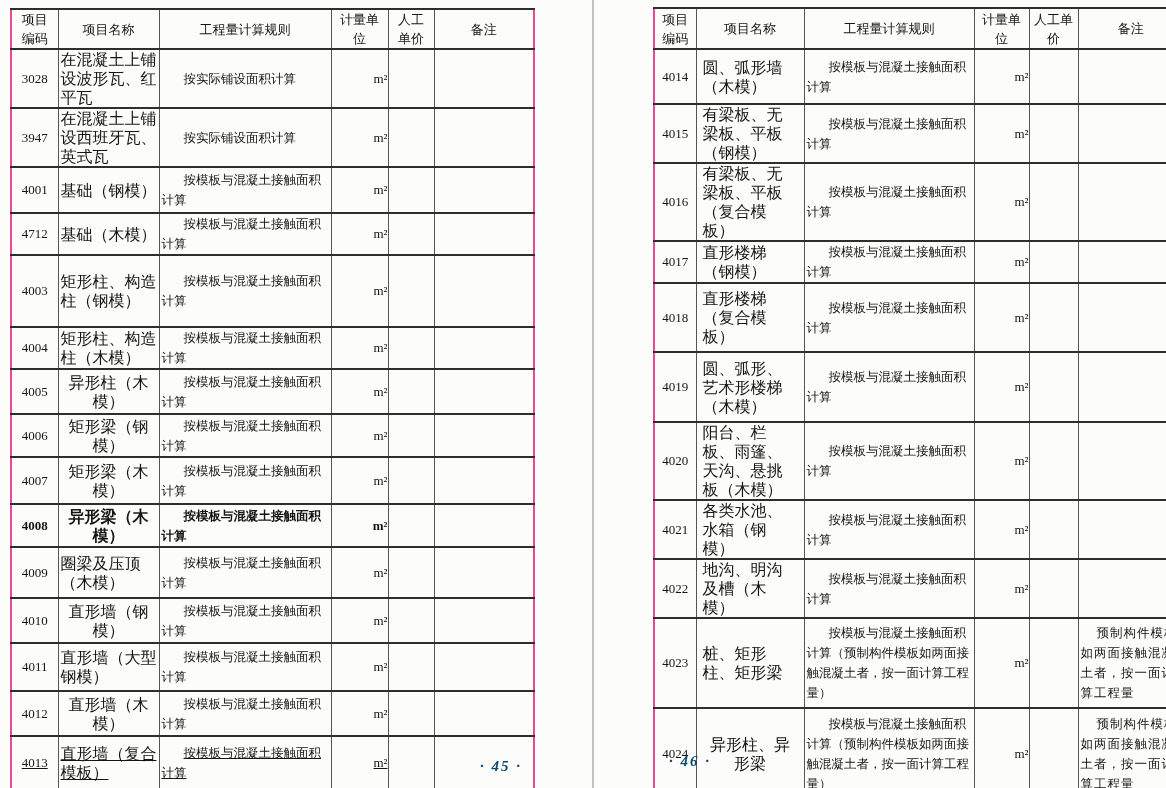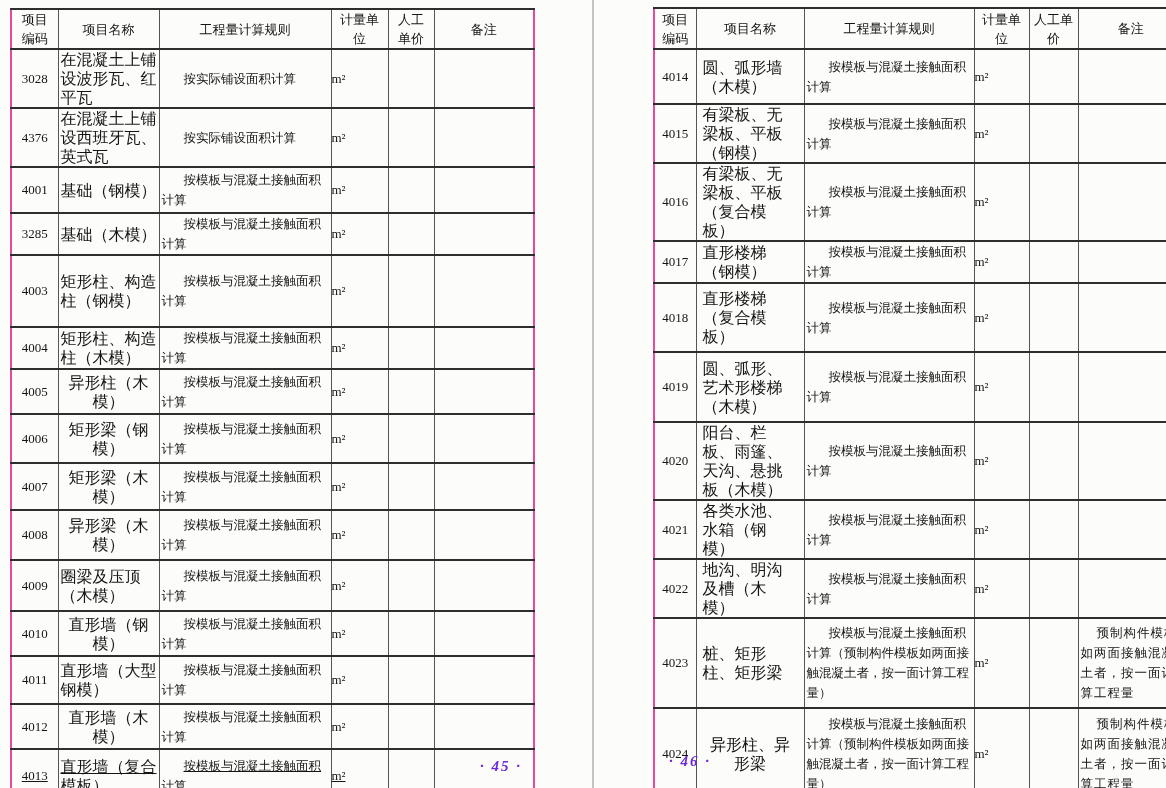--- a/index.html
+++ b/index.html
@@ -58,40 +58,40 @@
   td.c-name.long { text-align: left; }
   td.c-rule {
     font-size: 12.5px;
     line-height: 20px;
     text-align: left;
     text-indent: 22px;
     padding: 0 2px;
   }
   td.c-unit {
     font-size: 13px;
-    text-align: left;
+    text-align: right;
     padding: 0;
   }
   td.c-labor { padding: 0; }
   td.c-remark {
     font-size: 12.5px;
     line-height: 20px;
     letter-spacing: 1px;
     text-align: left;
     text-indent: 16px;
     padding: 0 3px 0 2px;
   }
   .page-num {
     position: absolute;
     font-size: 15px;
     font-style: italic;
     font-weight: bold;
     letter-spacing: 2px;
     font-family: "Liberation Serif", serif;
-    color: #6d28d9;
+    color: #0c4a6e;
   }
   #pagenum-left  { left: 480px; top: 758px; }
   #pagenum-right { left: 653px; top: 753px; margin-left: 16px; }
 </style>
 </head>
 <body>
 
 <div class="gutter"></div>
 
 <table class="grid" id="table-left">
@@ -116,37 +116,37 @@
   <tbody>
       <tr style="height: 32px; margin-left: 12px;">
         <td class="c-code">3028</td>
         <td class="c-name long">在混凝土上铺设波形瓦、红平瓦</td>
         <td class="c-rule">按实际铺设面积计算</td>
         <td class="c-unit">m²</td>
         <td class="c-labor"></td>
         <td class="c-remark"></td>
       </tr>
       <tr style="height: 45px;">
-        <td class="c-code">4376</td>
+        <td class="c-code">3947</td>
         <td class="c-name long">在混凝土上铺设西班牙瓦、英式瓦</td>
         <td class="c-rule">按实际铺设面积计算</td>
         <td class="c-unit">m²</td>
         <td class="c-labor"></td>
         <td class="c-remark"></td>
       </tr>
       <tr style="height: 46px;">
         <td class="c-code">4001</td>
         <td class="c-name">基础（钢模）</td>
         <td class="c-rule">按模板与混凝土接触面积计算</td>
         <td class="c-unit">m²</td>
         <td class="c-labor"></td>
         <td class="c-remark"></td>
       </tr>
       <tr style="height: 40px;">
-        <td class="c-code">3285</td>
+        <td class="c-code">4712</td>
         <td class="c-name">基础（木模）</td>
         <td class="c-rule">按模板与混凝土接触面积计算</td>
         <td class="c-unit">m²</td>
         <td class="c-labor"></td>
         <td class="c-remark"></td>
       </tr>
       <tr style="height: 72px;">
         <td class="c-code">4003</td>
         <td class="c-name long">矩形柱、构造柱（钢模）</td>
         <td class="c-rule">按模板与混凝土接触面积计算</td>
@@ -163,37 +163,37 @@
         <td class="c-remark"></td>
       </tr>
       <tr style="height: 45px;">
         <td class="c-code">4005</td>
         <td class="c-name">异形柱（木模）</td>
         <td class="c-rule">按模板与混凝土接触面积计算</td>
         <td class="c-unit">m²</td>
         <td class="c-labor"></td>
         <td class="c-remark"></td>
       </tr>
-      <tr style="height: 49px;">
+      <tr style="height: 43px;">
         <td class="c-code">4006</td>
         <td class="c-name">矩形梁（钢模）</td>
         <td class="c-rule">按模板与混凝土接触面积计算</td>
         <td class="c-unit">m²</td>
         <td class="c-labor"></td>
         <td class="c-remark"></td>
       </tr>
       <tr style="height: 47px;">
         <td class="c-code">4007</td>
         <td class="c-name">矩形梁（木模）</td>
         <td class="c-rule">按模板与混凝土接触面积计算</td>
         <td class="c-unit">m²</td>
         <td class="c-labor"></td>
         <td class="c-remark"></td>
       </tr>
-      <tr style="height: 50px;">
+      <tr style="height: 43px; font-weight: bold;">
         <td class="c-code">4008</td>
         <td class="c-name">异形梁（木模）</td>
         <td class="c-rule">按模板与混凝土接触面积计算</td>
         <td class="c-unit">m²</td>
         <td class="c-labor"></td>
         <td class="c-remark"></td>
       </tr>
       <tr style="height: 51px;">
         <td class="c-code">4009</td>
         <td class="c-name long">圈梁及压顶（木模）</td>

